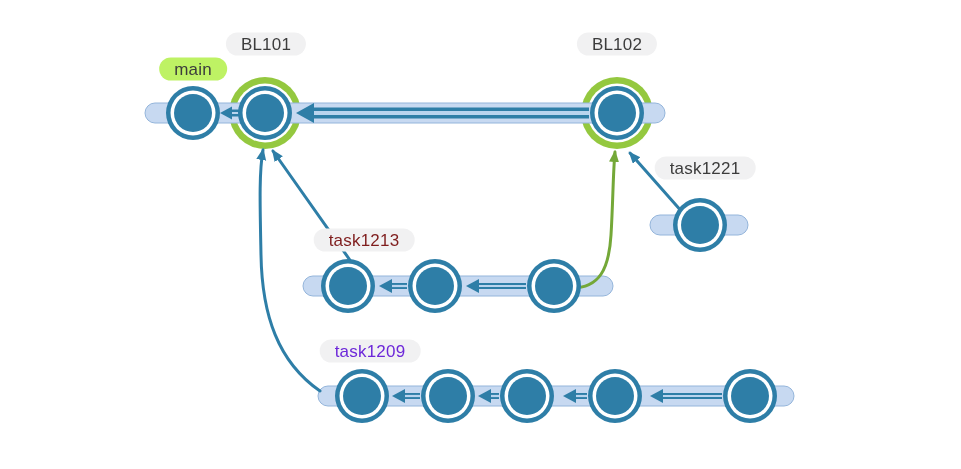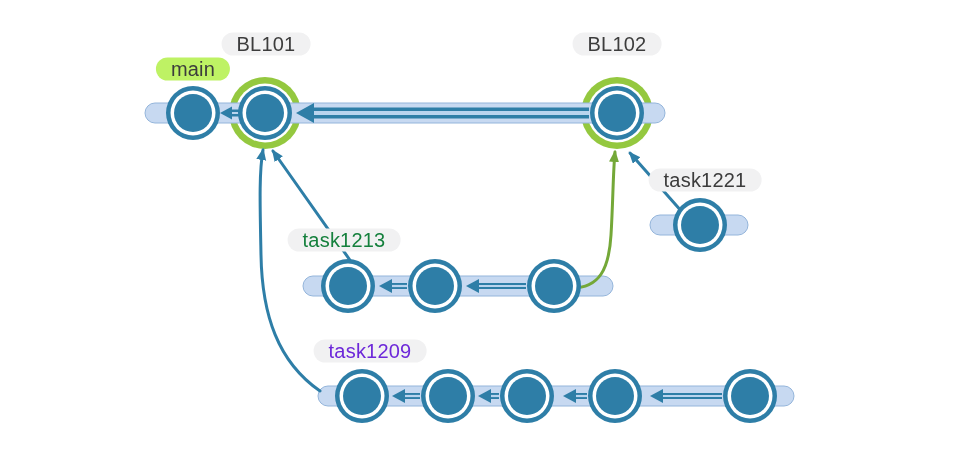--- a/index.html
+++ b/index.html
@@ -11,21 +11,21 @@
     font-family:"Liberation Sans", sans-serif;
   }
   .stage svg{position:absolute;left:0;top:0;}
   #labels-layer{position:absolute;left:0;top:0;width:100%;height:100%;pointer-events:none;}
   .branch-label{
     position:absolute;
     transform:translate(-50%,-50%);
     height:23px;line-height:23px;
     padding:0 15px;
     border-radius:12px;
-    font-size:20px;
+    font-size:17px;
     letter-spacing:0.2px;
     white-space:nowrap;
     pointer-events:auto;
     cursor:default;
   }
 </style>
 </head>
 <body>
 
 <div class="stage">
@@ -132,17 +132,17 @@
       <g>
         <circle cx="750" cy="396" r="27" fill="#2e7ea7"></circle>
         <circle cx="750" cy="396" r="22.5" fill="#ffffff"></circle>
         <circle cx="750" cy="396" r="19" fill="#2e7ea7"></circle>
       </g>
     </svg>
   <div id="labels-layer">
       <div class="branch-label" style="left: 193px; top: 69px; background: #bef264; color: rgb(60, 60, 60);">main</div>
       <div class="branch-label" style="left: 266px; top: 44px; background: rgb(241, 241, 242); color: rgb(60, 60, 60);">BL101</div>
       <div class="branch-label" style="left: 617px; top: 44px; background: rgb(241, 241, 242); color: rgb(60, 60, 60); text-align: right;">BL102</div>
-      <div class="branch-label" style="left: 705px; top: 180px; background: rgb(241, 241, 242); color: rgb(60, 60, 60);">task1221</div>
-      <div class="branch-label" style="left: 344px; top: 240px; background: rgb(241, 241, 242); color: #15803d;">task1213</div>
+      <div class="branch-label" style="left: 705px; top: 168px; background: rgb(241, 241, 242); color: rgb(60, 60, 60);">task1221</div>
+      <div class="branch-label" style="left: 364px; top: 240px; background: rgb(241, 241, 242); color: #7f1d1d;">task1213</div>
       <div class="branch-label" style="left: 370px; top: 351px; background: rgb(241, 241, 242); color: #6d28d9;">task1209</div>
     </div>
 </div>
 
 </body></html>

